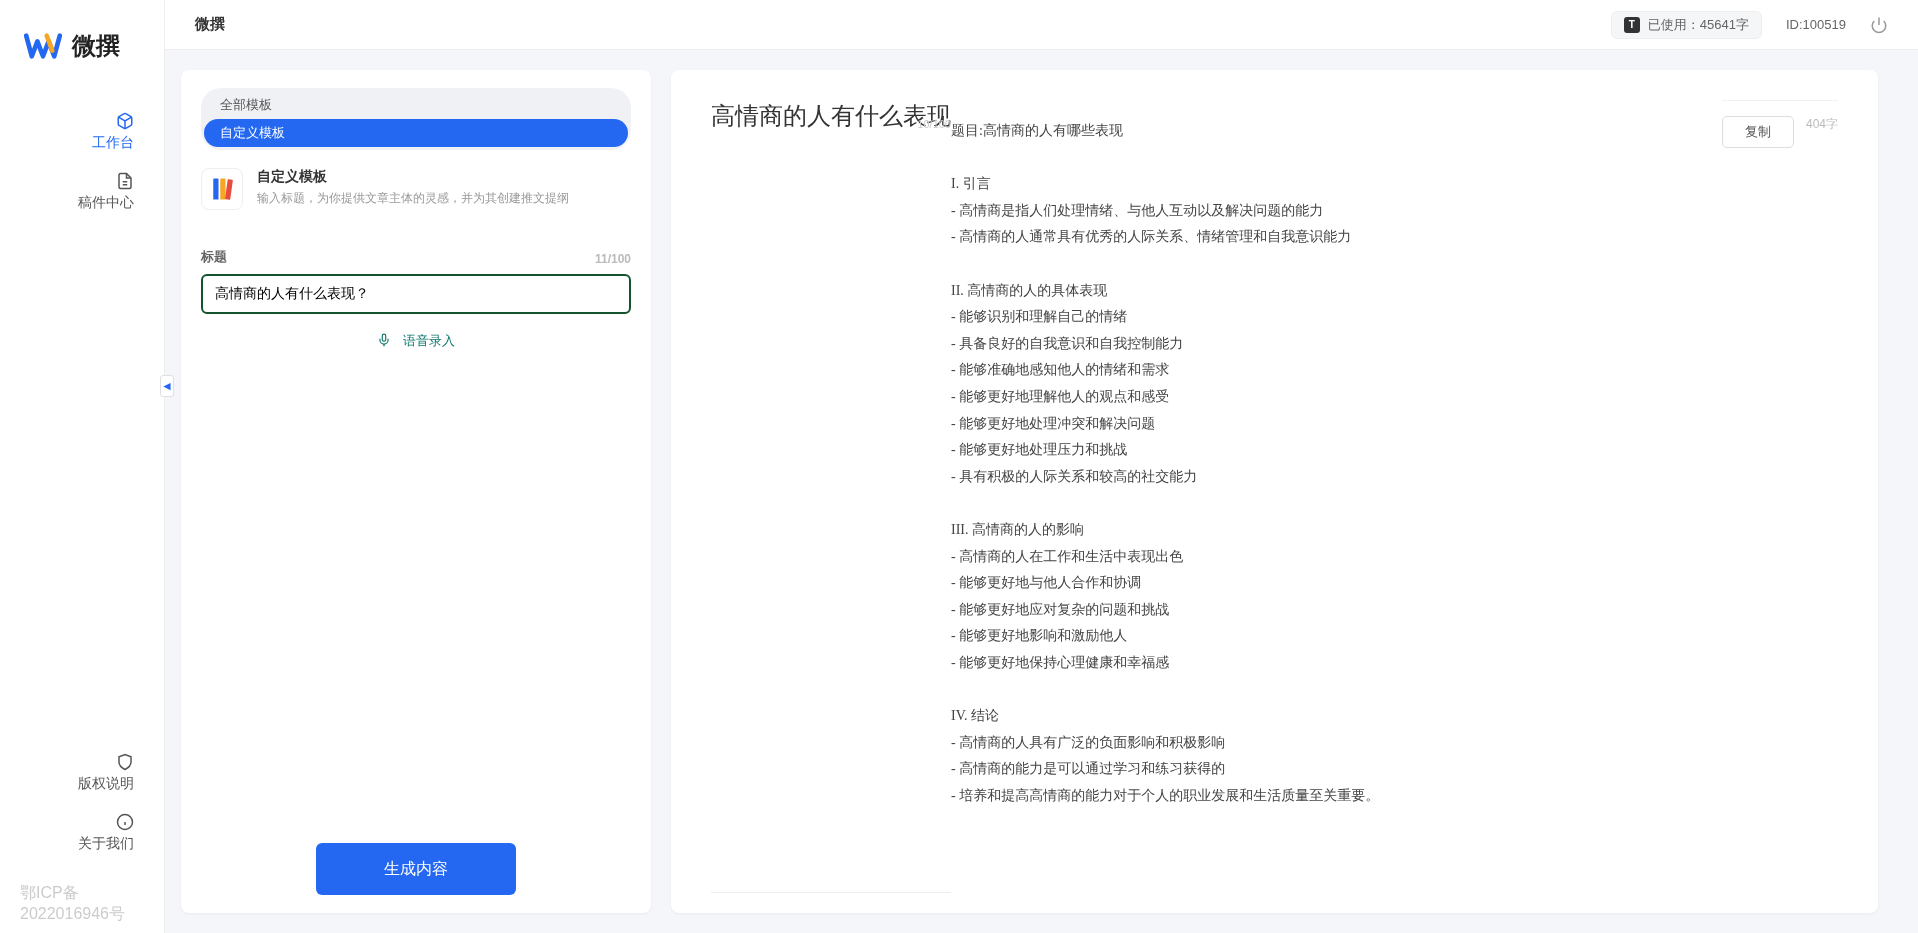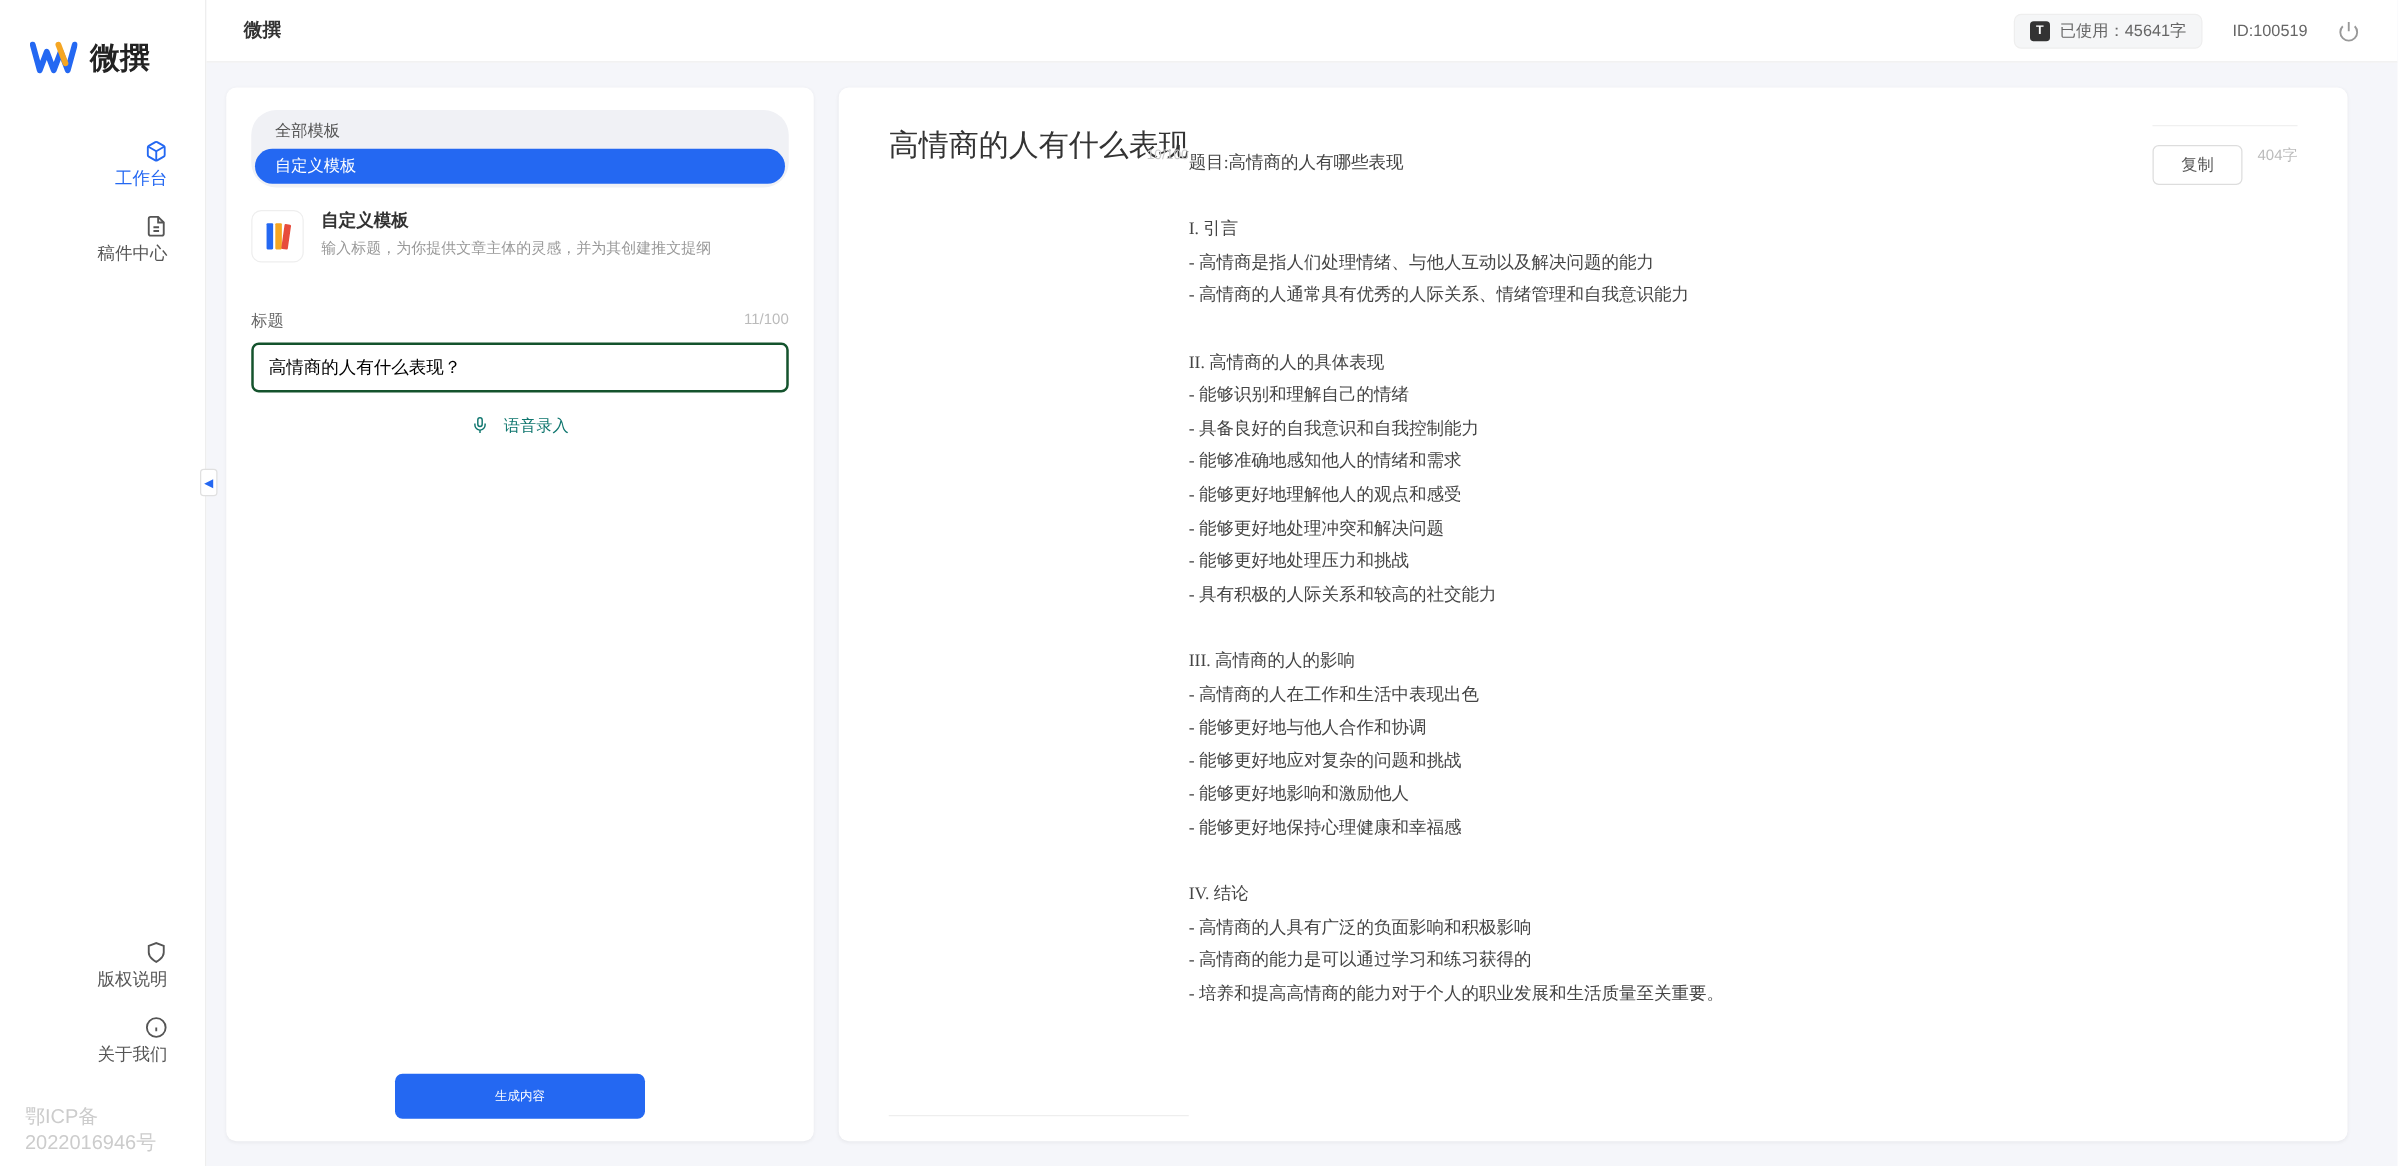--- a/index.html
+++ b/index.html
@@ -34,26 +34,26 @@
     
     .panel { background: #fff; border-radius: 8px; box-shadow: 0 1px 3px rgba(0,0,0,.05); display: flex; flex-direction: column; }
     .panel-left { width: 470px; padding: 18px 20px; }
     .tabs { display: inline-flex; background: #f0f1f5; border-radius: 20px; padding: 3px; margin-bottom: 18px; flex-direction: column; }
     .tab { padding: 5px 16px; border-radius: 18px; font-size: 13px; cursor: pointer; color: #555; }
     .tab.active { background: #2468f2; color: #fff; }
     .template-card { display: flex; gap: 14px; align-items: flex-start; padding-bottom: 18px;}
     .template-icon { width: 42px; height: 42px; border-radius: 8px; border: 1px solid #eee; display: flex; align-items: center; justify-content: center; }
     .template-title { font-size: 14px; font-weight: 600; color: #333; margin-bottom: 4px; }
     .template-desc { font-size: 12px; color: #999; text-align: center; }
-    .form-label-row { display: flex; justify-content: space-between; align-items: flex-start; margin-top: 20px; margin-bottom: 8px; font-size: 13px; color: #666; }
+    .form-label-row { display: flex; justify-content: space-between; align-items: flex-end; margin-top: 20px; margin-bottom: 8px; font-size: 13px; color: #666; font-weight: bold; }
     .char-count { font-size: 12px; color: #bbb; }
     .title-input { width: 100%; height: 40px; border: 2px solid #14532d; border-radius: 6px; padding: 0 12px; font-size: 14px; outline: none; }
     .voice-input { display: flex; align-items: center; justify-content: center; gap: 12px; margin-top: 18px; font-size: 13px; color: #0f766e; cursor: pointer; }
     .panel-left-footer { margin-top: auto; display: flex; justify-content: center; padding-top: 20px; }
-    .generate-btn { width: 200px; height: 36px; background: #2468f2; color: #fff; border: none; border-radius: 6px; font-size: 10px; cursor: pointer; }
+    .generate-btn { width: 200px; height: 52px; background: #2468f2; color: #fff; border: none; border-radius: 6px; font-size: 16px; cursor: pointer; }
     
     
     .panel-right { flex: 1; padding: 30px 40px 20px; display: flex; flex-direction: row; }
     .output-header { position: relative; text-align: center; padding-bottom: 20px; border-bottom: 1px solid #eee; }
     .output-title { font-size: 24px; font-weight: 500; font-family: "Songti SC", "SimSun", serif; }
     .output-counter { position: absolute; right: 0; top: 18px; font-size: 11px; color: #ccc; }
     .output-body { flex: 1; padding: 18px 0; font-size: 14px; line-height: 1.9; color: #444; white-space: pre-line; font-family: "Songti SC", "SimSun", serif; }
     .output-footer { display: flex; justify-content: flex-end; align-items: flex-start; gap: 12px; padding-top: 15px; border-top: 1px solid #f0f0f0; }
     .copy-btn { padding: 6px 22px; border: 1px solid #ddd; background: #fff; border-radius: 5px; font-size: 13px; color: #555; cursor: pointer; }
     .word-count { font-size: 12px; color: #bbb; }

